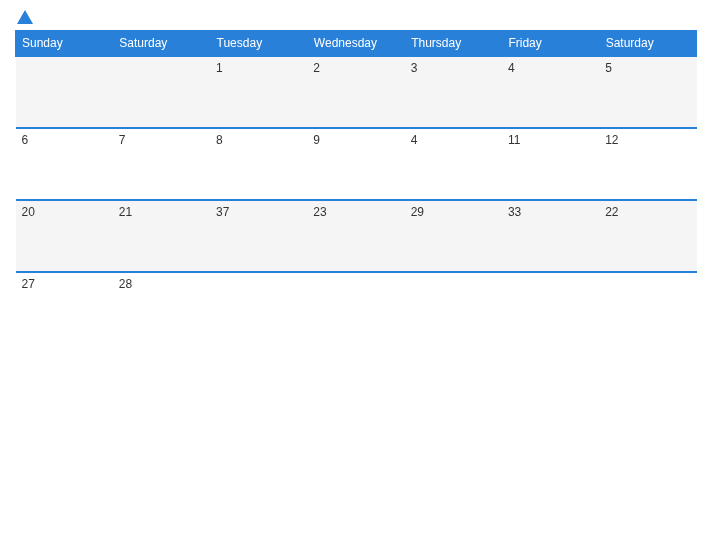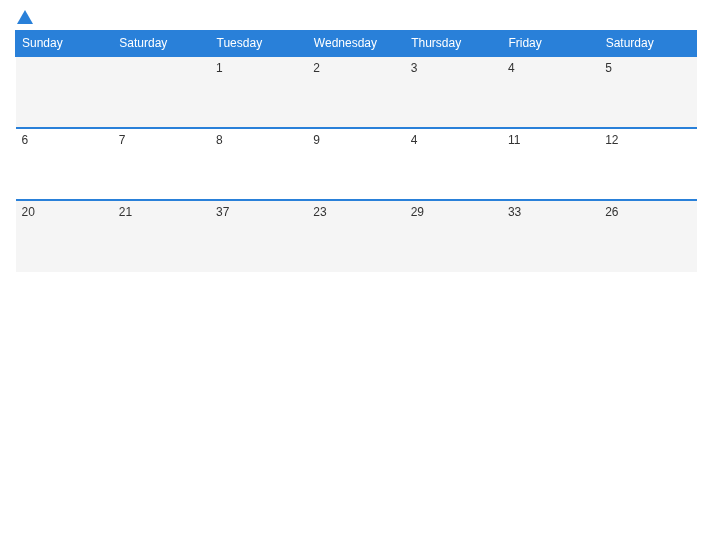--- a/index.html
+++ b/index.html
@@ -158,17 +158,26 @@
           <td><span class="day-num">11</span></td>
           <td><span class="day-num">12</span></td>
         </tr>
         <tr>
           <td><span class="day-num">20</span></td>
           <td><span class="day-num">21</span></td>
           <td><span class="day-num">37</span></td>
           <td><span class="day-num">23</span></td>
           <td><span class="day-num">29</span></td>
           <td><span class="day-num">33</span></td>
-          <td><span class="day-num">26</span></td>
+          <td><span class="day-num">22</span></td>
+        </tr>
+        <tr>
+          <td><span class="day-num">27</span></td>
+          <td><span class="day-num">28</span></td>
+          <td></td>
+          <td></td>
+          <td></td>
+          <td></td>
+          <td></td>
         </tr>
       </tbody>
   </table>
 </div>
 
 </body></html>

